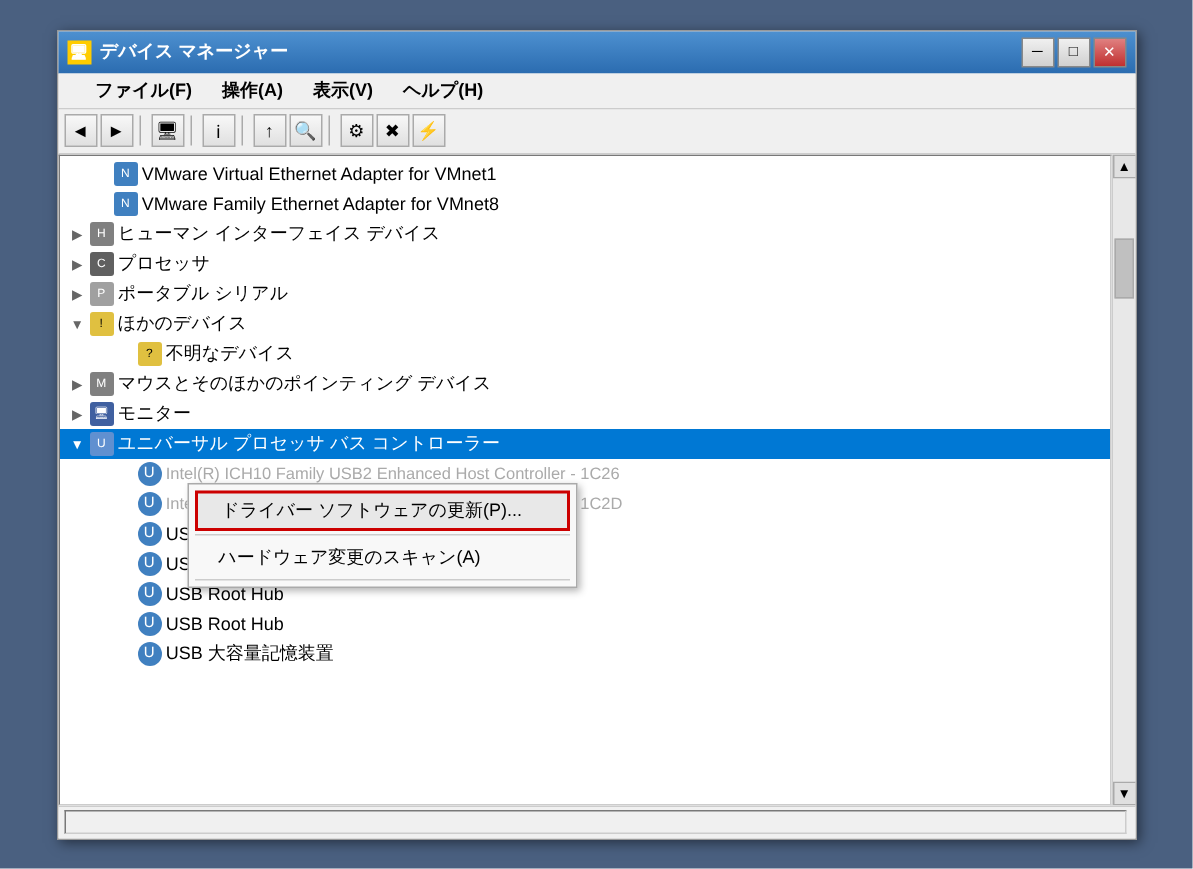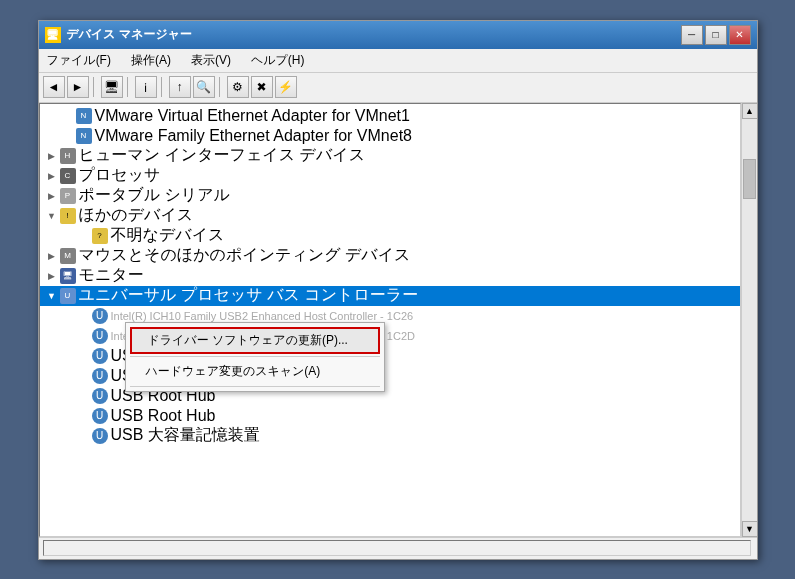--- a/index.html
+++ b/index.html
@@ -66,22 +66,23 @@
     .title-btn.close {
       background: linear-gradient(to bottom, #e08080, #c03030);
       color: white;
     }
     .menu-bar {
       height: 24px;
       background: #f0f0f0;
       border-bottom: 1px solid #ccc;
       display: flex;
       align-items: center;
-      padding: 0 0;
+      padding: 0 17px;
       gap: 4px;
+      font-weight: bold;
     }
     .menu-item {
       padding: 2px 8px;
       cursor: pointer;
       font-size: 12px;
     }
     .toolbar {
       height: 30px;
       background: #f0f0f0;
       border-bottom: 1px solid #ccc;
@@ -195,21 +196,21 @@
     .tree-icon {
       width: 16px;
       height: 16px;
       margin-right: 3px;
       flex-shrink: 0;
       display: flex;
       align-items: center;
       justify-content: center;
     }
     .tree-label {
-      font-size: 16px;
+      font-size: 12px;
     }
 
     
     .icon-network {
       width: 16px; height: 16px;
       background: #4080c0;
       border-radius: 2px;
       font-size: 8px;
       color: white;
       display: flex; align-items: center; justify-content: center;

